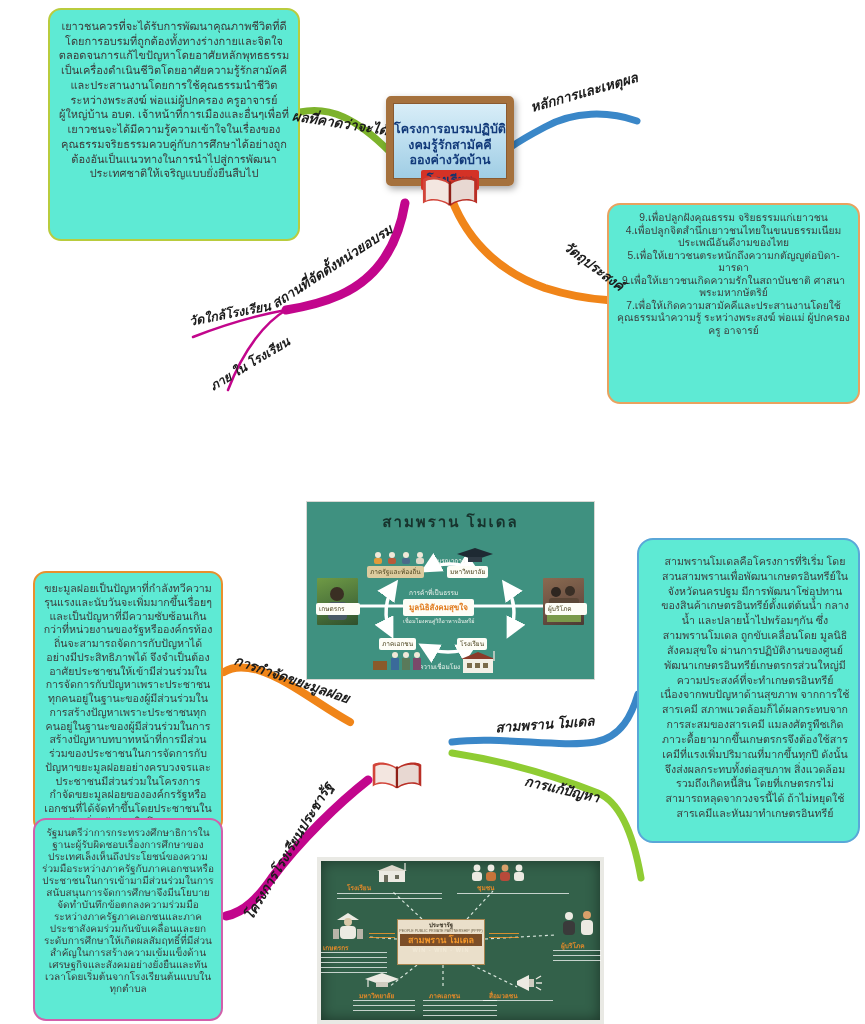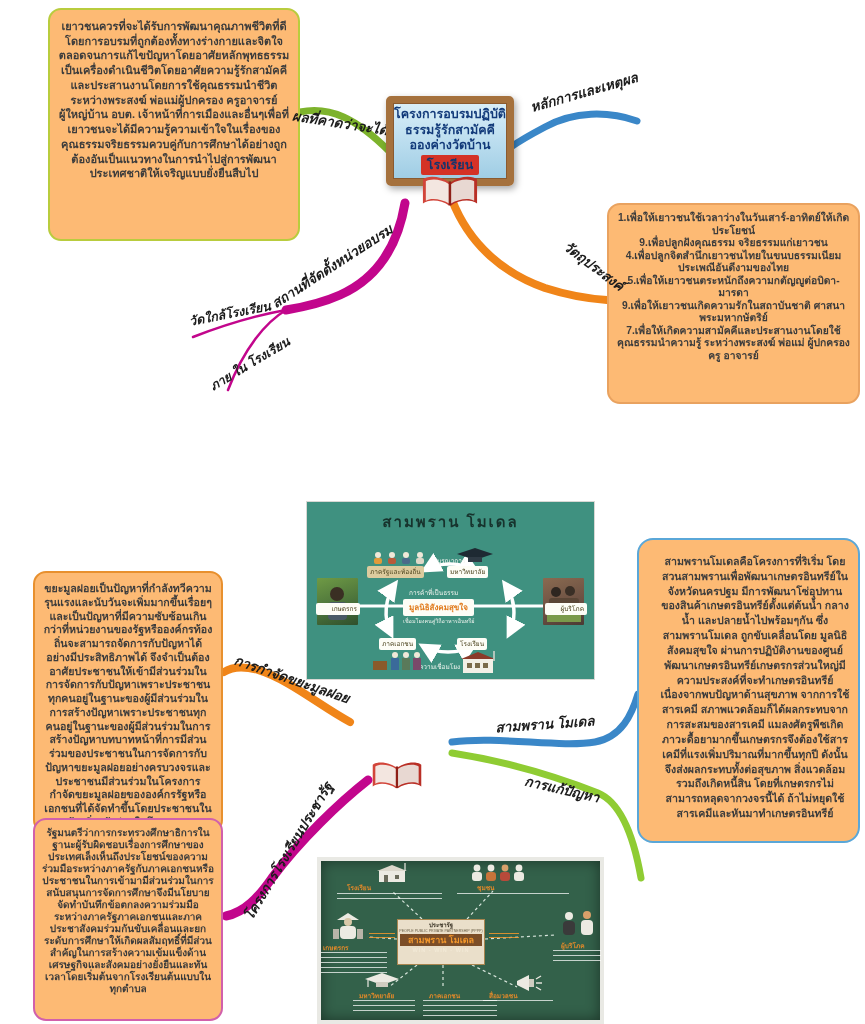--- a/index.html
+++ b/index.html
@@ -2,23 +2,23 @@
 <html><head>
 <meta charset="utf-8">
 <style>
   html,body{margin:0;padding:0;background:#ffffff;}
   #canvas{position:relative;width:865px;height:1024px;background:#ffffff;overflow:hidden;
           font-family:"Liberation Sans","DejaVu Sans",sans-serif;color:#333;}
   svg{display:block;}
   .layer{position:absolute;left:0;top:0;width:865px;height:1024px;pointer-events:none;}
 
   
-  .tbox{position:absolute;background:#fdba74;border:2px solid #a3a3a3;border-radius:13px;
+  .tbox{position:absolute;background:#5eead4;border:2px solid #a3a3a3;border-radius:13px;
         padding:9px 8px;text-align:center;font-size:11px;line-height:1.34;color:#3c3c3c;
-        box-sizing:border-box;z-index:3;font-weight:bold;}
+        box-sizing:border-box;z-index:3;}
   .tbox.green1 {border-color:#b9cc3e;}
   .tbox.blue1  {border-color:#5aa7d8;}
   .tbox.orangeA{border-color:#e9a25f;}
   .tbox.orange2{border-color:#e8902e;margin-top:28px;}
   .tbox.pink2  {border-color:#d160ab;}
   .tbox.blue2  {border-color:#5aa7d8;padding-left:21px;}
   .tbox.green2 {border-color:#a6d245;}
 
   
   .blabel{position:absolute;white-space:nowrap;font-style:italic;font-weight:bold;
@@ -33,21 +33,21 @@
   .ribbon{display:inline-block;background:#d43226;color:#12356e;font-weight:bold;
           font-size:12.5px;padding:0 6px;border-radius:2px;margin-top:1px;}
   .bookwrap{position:absolute;z-index:6;}
 
   
   #slide1{position:absolute;left:307px;top:502px;width:287px;height:177px;
           background:#3f9180;z-index:3;box-shadow:0 0 0 1px #d8d8d4;}
   #slide1 .s1title{position:absolute;left:0;top:8px;width:100%;text-align:center;
           font-size:15px;font-weight:bold;color:#17332d;letter-spacing:2px;}
   .wbox{position:absolute;background:#fdfdf6;color:#4a421c;font-size:6.5px;
-        padding:1px 3px;border-radius:2px;white-space:nowrap;z-index:4;text-align:right;}
+        padding:1px 3px;border-radius:2px;white-space:nowrap;z-index:4;text-align:left;}
   .s1small{position:absolute;color:#f2f5ef;font-size:6.5px;white-space:nowrap;z-index:4;}
   .photo{position:absolute;width:41px;height:47px;z-index:3;border-radius:1px;}
   .photoL{background:linear-gradient(160deg,#6f9a45 0%,#49703a 60%,#2f4f2c 100%);}
   .photoR{background:linear-gradient(160deg,#8a6a50 0%,#6a4f42 60%,#4a3a33 100%);}
 
   
   #slide2{position:absolute;left:317px;top:857px;width:287px;height:167px;
           background:#e9e9e4;z-index:3;}
   #slide2 .boardbg{position:absolute;left:4px;top:4px;right:4px;bottom:4px;
           background:#33614a;box-shadow:inset 0 0 14px rgba(0,0,0,.45);}
@@ -84,31 +84,30 @@
     <path d="M350 722 C320 706, 290 680, 258 670 C240 665, 230 668, 224 672" stroke="#f08519" stroke-width="8" fill="none" stroke-linecap="round"></path>
     <path d="M452 742 C500 736, 560 748, 595 742 C622 737, 632 714, 638 694" stroke="#3a87c8" stroke-width="7" fill="none" stroke-linecap="round"></path>
     <path d="M452 753 C510 762, 560 778, 598 793 C622 803, 634 838, 641 878" stroke="#8fcc33" stroke-width="7" fill="none" stroke-linecap="round"></path>
     <path d="M368 780 C340 802, 300 840, 272 878 C258 898, 245 912, 226 916" stroke="#c2068c" stroke-width="9" fill="none" stroke-linecap="round"></path>
   </svg>
 
   <div class="tbox green1" style="left:48px;top:8px;width:252px;height:233px;">เยาวชนควรที่จะได้รับการพัฒนาคุณภาพชีวิตที่ดีโดยการอบรมที่ถูกต้องทั้งทางร่างกายและจิตใจตลอดจนการแก้ไขปัญหาโดยอาศัยหลักพุทธธรรมเป็นเครื่องดำเนินชีวิตโดยอาศัยความรู้รักสามัคคีและประสานงานโดยการใช้คุณธรรมนำชีวิตระหว่างพระสงฆ์ พ่อแม่ผู้ปกครอง ครูอาจารย์ ผู้ใหญ่บ้าน อบต. เจ้าหน้าที่การเมืองและอื่นๆเพื่อที่เยาวชนจะได้มีความรู้ความเข้าใจในเรื่องของคุณธรรมจริยธรรมควบคู่กับการศึกษาได้อย่างถูกต้องอันเป็นแนวทางในการนำไปสู่การพัฒนาประเทศชาติให้เจริญแบบยั่งยืนสืบไป</div>
 
 
   <div class="tbox orangeA" style="left:607px;top:203px;width:253px;height:201px;font-size:10.3px;line-height:1.22;padding:7px 5px;">
-    <div>1.เพื่อให้เยาวชนใช้เวลาว่างในวันเสาร์-อาทิตย์ให้เกิดประโยชน์</div>
     <div>9.เพื่อปลูกฝังคุณธรรม จริยธรรมแก่เยาวชน</div>
     <div>4.เพื่อปลูกจิตสำนึกเยาวชนไทยในขนบธรรมเนียมประเพณีอันดีงามของไทย</div>
     <div>5.เพื่อให้เยาวชนตระหนักถึงความกตัญญูต่อบิดา-มารดา</div>
     <div>9.เพื่อให้เยาวชนเกิดความรักในสถาบันชาติ ศาสนา พระมหากษัตริย์</div>
     <div>7.เพื่อให้เกิดความสามัคคีและประสานงานโดยใช้คุณธรรมนำความรู้ ระหว่างพระสงฆ์ พ่อแม่ ผู้ปกครอง ครู อาจารย์</div>
   </div>
 
-  <div class="board" style="left:386px;top:96px;width:128px;height:90px;padding-top:4px;">
+  <div class="board" style="left:386px;top:96px;width:128px;height:90px;padding-top:19px;">
     <div class="bline">โครงการอบรมปฏิบัติ</div>
-    <div class="bline">ธรรมรู้รักสามัคคี</div>
+    <div class="bline">งคมรู้รักสามัคคี</div>
     <div class="bline">อองค่างวัดบ้าน</div>
     <span class="ribbon">โรงเรียน</span>
   </div>
   <div class="bookwrap" style="left:421px;top:174px;width:58px;height:36px;">
     <svg width="58" height="36" viewBox="0 0 60 36">
       <path d="M29 8 C20 1 6 1 2 5 L2 30 C8 25 21 26 29 32 Z" fill="#d2453a"></path>
       <path d="M31 8 C40 1 54 1 58 5 L58 30 C52 25 39 26 31 32 Z" fill="#b92f26"></path>
       <path d="M29 10 C21 4 9 4 5 7 L5 27 C10 24 21 25 29 30 Z" fill="#f3e6e0"></path>
       <path d="M31 10 C39 4 51 4 55 7 L55 27 C50 24 39 25 31 30 Z" fill="#e8d8d2"></path>
       <rect x="28.6" y="7" width="2.6" height="25" fill="#8e1f17"></rect>

